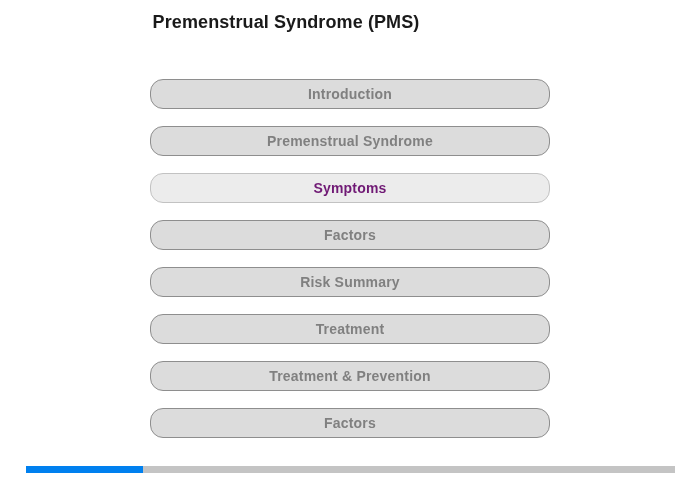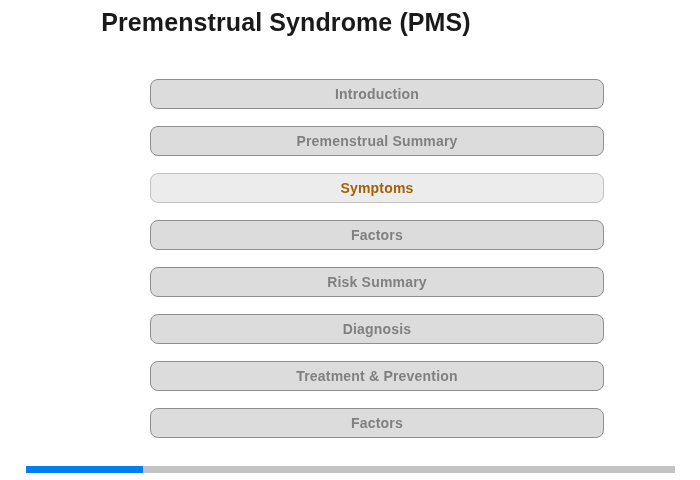--- a/index.html
+++ b/index.html
@@ -19,59 +19,59 @@
     position: absolute;
     inset: 0;
   }
 
   .page-title {
     position: absolute;
     top: 8px;
     left: 0;
     width: 572px;
     text-align: center;
-    font-size: 25px;
+    font-size: 18px;
     font-weight: bold;
     color: #1a1a1a;
     letter-spacing: 0.1px;
     line-height: 28px;
   }
 
   .nav-list {
     position: absolute;
     top: 79px;
     left: 150px;
     width: 410px;
     display: flex;
     flex-direction: column;
     gap: 17px;
   }
 
   .nav-button {
     box-sizing: border-box;
-    width: 454px;
+    width: 400px;
     height: 30px;
-    border-radius: 8px;
+    border-radius: 13px;
     background: #dcdcdc;
     border: 1.6px solid #8e8e8e;
     color: #808080;
     font-size: 14px;
     font-weight: bold;
     display: flex;
     align-items: center;
     justify-content: center;
     cursor: pointer;
     user-select: none;
     letter-spacing: 0.2px;
   }
 
   .nav-button.active {
     background: #ececec;
     border: 1.6px solid #c2c2c2;
-    color: #a16207;
+    color: #701a75;
   }
 
   .progress-track {
     position: absolute;
     left: 26px;
     top: 466px;
     width: 649px;
     height: 7px;
     background: #c4c4c4;
     border-radius: 0px;
@@ -88,33 +88,33 @@
 
 <div class="page">
 
   <div class="page-title">Premenstrual Syndrome (PMS)</div>
 
   <div class="nav-list">
       <div class="nav-button">
         <span>Introduction</span>
       </div>
       <div class="nav-button">
-        <span>Premenstrual Summary</span>
+        <span>Premenstrual Syndrome</span>
       </div>
       <div class="nav-button active">
         <span>Symptoms</span>
       </div>
       <div class="nav-button">
         <span>Factors</span>
       </div>
       <div class="nav-button">
         <span>Risk Summary</span>
       </div>
       <div class="nav-button">
-        <span>Diagnosis</span>
+        <span>Treatment</span>
       </div>
       <div class="nav-button">
         <span>Treatment &amp; Prevention</span>
       </div>
       <div class="nav-button">
         <span>Factors</span>
       </div>
     </div>
 
   <div class="progress-track">

